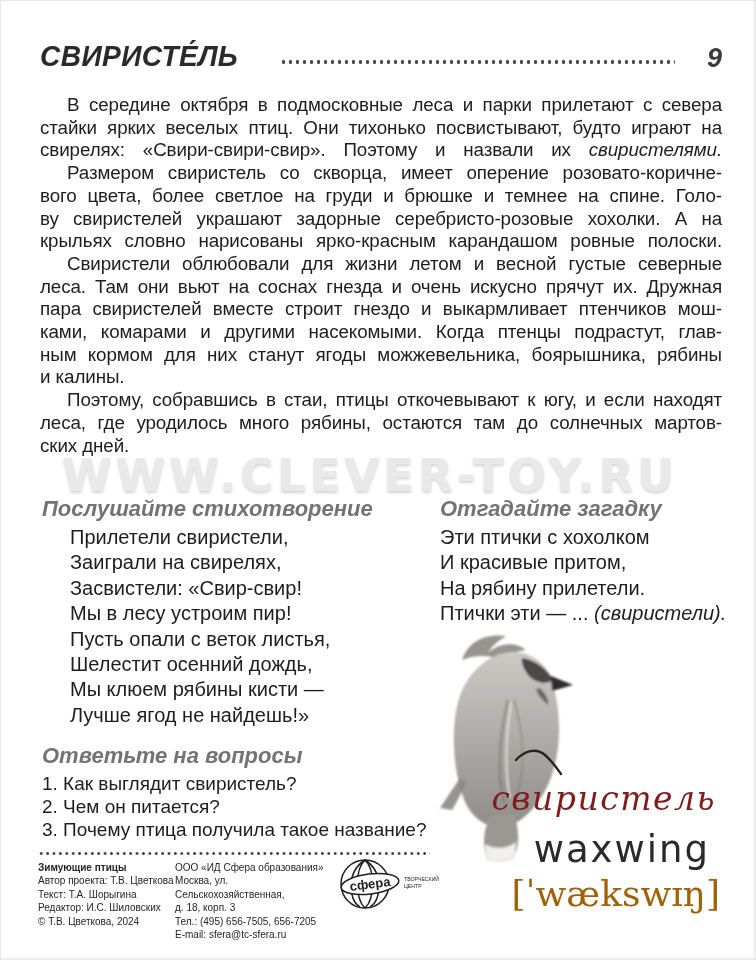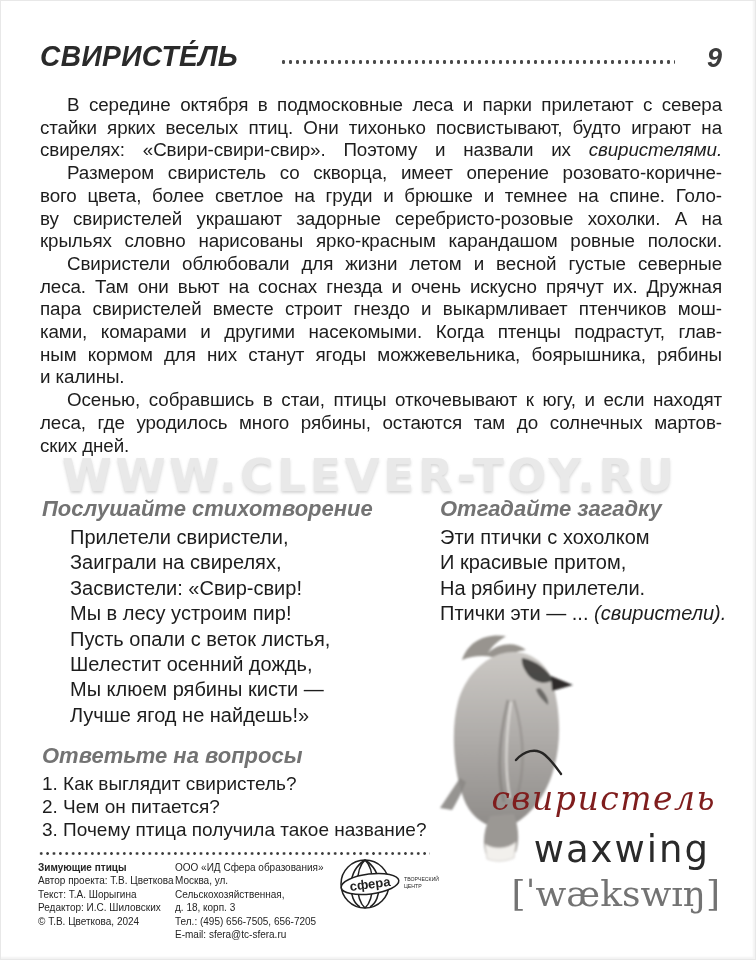--- a/index.html
+++ b/index.html
@@ -36,21 +36,21 @@
   .riddle .lines div{font-size:20px;line-height:25.4px;}
   .questions{left:42px;top:744px;width:410px;}
   .questions .lines div{font-size:19px;line-height:23.2px;}
   
   .bird{position:absolute;left:424px;top:628px;width:232px;height:236px;z-index:1;}
   .label-ru{position:absolute;right:40px;top:779px;z-index:2;font-family:"DejaVu Serif",serif;
     font-style:italic;font-size:33px;letter-spacing:1.5px;color:#7f1d1d;}
   .label-en{position:absolute;right:46px;top:828px;z-index:2;font-family:"DejaVu Sans",sans-serif;
     font-size:37px;letter-spacing:2px;color:#2a2a2a;}
   .label-ipa{position:absolute;right:36px;top:873px;z-index:2;font-family:"DejaVu Serif",serif;
-    font-size:36px;color:#737373;}
+    font-size:36px;color:#a16207;}
   
   .fleader{position:absolute;left:38px;top:851px;width:392px;height:5px;
     background-image:radial-gradient(circle,#3c3c3c 1.2px,transparent 1.5px);
     background-size:6.4px 5px;background-repeat:repeat-x;background-position:left center;}
   .fcol{position:absolute;top:861px;font-size:10px;line-height:13.4px;color:#242424;}
   .c1{left:38px;width:140px;}
   .c2{left:175px;width:162px;}
   .flogo{position:absolute;left:338px;top:857px;width:130px;height:54px;}
   .flogo text{font-family:"Liberation Sans",sans-serif;}
 </style>
@@ -72,21 +72,21 @@
       <div class="indent just"><span>Размером свиристель со скворца, имеет оперение розовато-коричне-</span></div>
       <div class="just"><span>вого цвета, более светлое на груди и брюшке и темнее на спине. Голо-</span></div>
       <div class="just"><span>ву свиристелей украшают задорные серебристо-розовые хохолки. А на</span></div>
       <div class="just"><span>крыльях словно нарисованы ярко-красным карандашом ровные полоски.</span></div>
       <div class="indent just"><span>Свиристели облюбовали для жизни летом и весной густые северные</span></div>
       <div class="just"><span>леса. Там они вьют на соснах гнезда и очень искусно прячут их. Дружная</span></div>
       <div class="just"><span>пара свиристелей вместе строит гнездо и выкармливает птенчиков мош-</span></div>
       <div class="just"><span>ками, комарами и другими насекомыми. Когда птенцы подрастут, глав-</span></div>
       <div class="just"><span>ным кормом для них станут ягоды можжевельника, боярышника, рябины</span></div>
       <div><span>и калины.</span></div>
-      <div class="indent just"><span>Осенью, собравшись в стаи, птицы откочевывают к югу, и если находят</span></div>
+      <div class="indent just"><span>Поэтому, собравшись в стаи, птицы откочевывают к югу, и если находят</span></div>
       <div class="just"><span>леса, где уродилось много рябины, остаются там до солнечных мартов-</span></div>
       <div><span>ских дней.</span></div>
     </main>
 
   <div class="watermark">WWW.CLEVER-TOY.RU</div>
 
   <section class="sect poem">
     <h2>Послушайте стихотворение</h2>
     <div class="lines">
         <div><span>Прилетели свиристели,</span></div>

